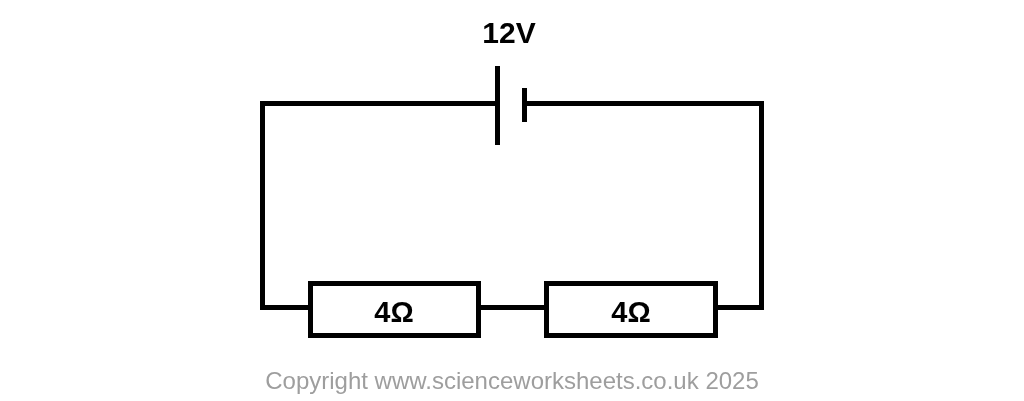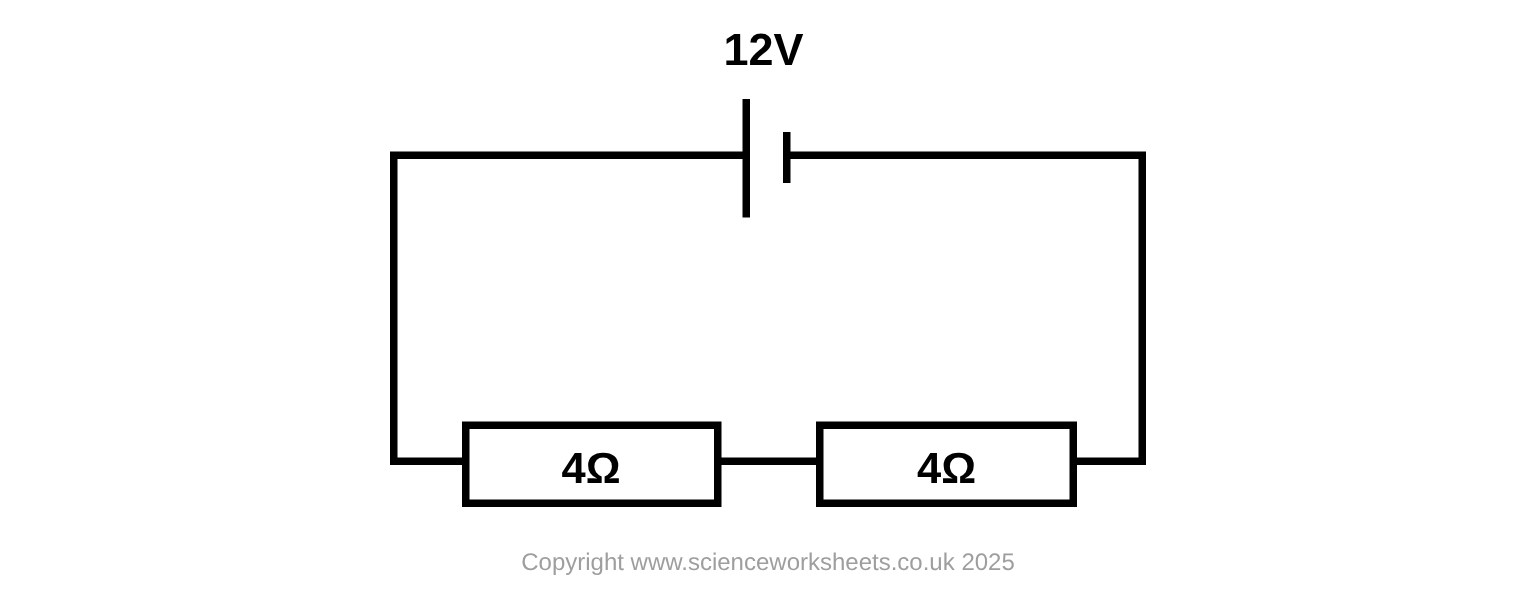--- a/index.html
+++ b/index.html
@@ -57,21 +57,21 @@
     fill: #000000;
     text-anchor: middle;
   }
   .copyright-text {
     position: absolute;
     left: 0;
     top: 367px;
     width: 1024px;
     text-align: center;
     font-family: "Liberation Sans", sans-serif;
-    font-size: 16px;
+    font-size: 24px;
     font-weight: normal;
     color: #9e9e9e;
     letter-spacing: 0px;
     white-space: nowrap;
   }
 </style>
 </head>
 <body>
 
 <div id="stage">

